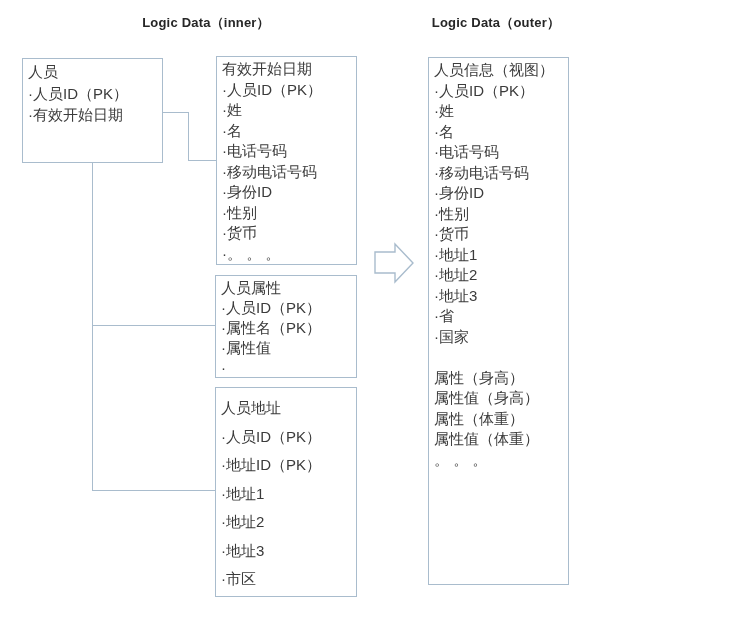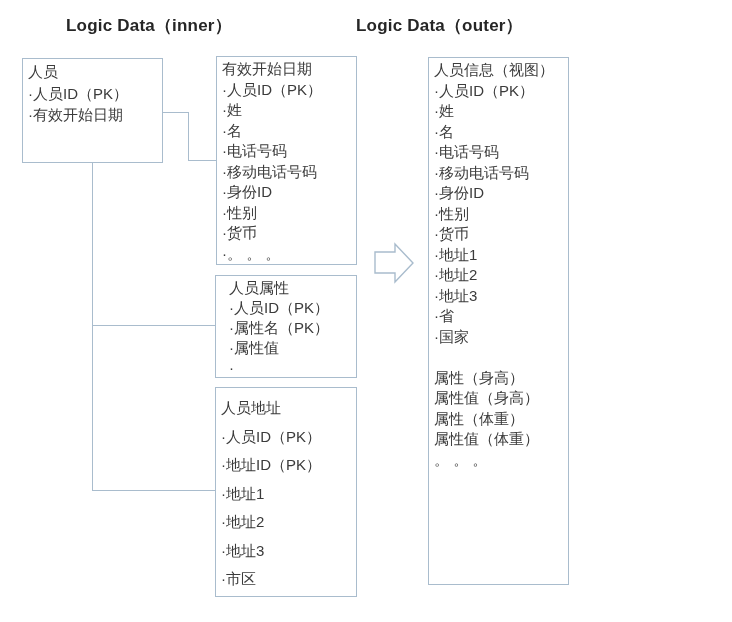--- a/index.html
+++ b/index.html
@@ -16,23 +16,23 @@
   }
   .canvas{
     position:relative;
     width:732px;height:622px;
     background:var(--background,#fff);
     overflow:hidden;
   }
   .title{
     position:absolute;
     top:14px;height:24px;
-    font-size:17px;font-weight:700;
+    font-size:13px;font-weight:700;
     color:var(--title-text,#262626);
-    text-align:left;
+    text-align:center;
     letter-spacing:0.2px;
     white-space:nowrap;
   }
   .title-inner{left:66px;width:280px;}
   .title-outer{left:356px;width:280px;}
   .entity{
     position:absolute;
     box-sizing:border-box;
     border:1px solid var(--box-border,#a9bccd);
     background:#fff;
@@ -40,21 +40,21 @@
     font-size:15px;
     padding:2px 4px 0 5px;
     overflow:hidden;
   }
   .entity .line{white-space:nowrap;}
   .box-person{left:22px;top:58px;width:141px;height:105px;}
   .box-person .line{line-height:21.5px;}
   .box-basic{left:216px;top:56px;width:141px;height:209px;}
   .box-basic .line{line-height:20.5px;}
   .box-attr{left:215px;top:275px;width:142px;height:103px;}
-  .box-attr .line{line-height:20px;margin-left:8px;}
+  .box-attr .line{line-height:20px;}
   .box-addr{left:215px;top:387px;width:142px;height:210px;}
   .box-addr .line{line-height:20.5px;margin-top:8px;}
   .box-view{left:428px;top:57px;width:141px;height:528px;}
   .box-view .line{line-height:20.5px;}
   .connector{
     position:absolute;
     background:var(--connector,#a9bccd);
   }
   .arrow-wrap{
     position:absolute;

